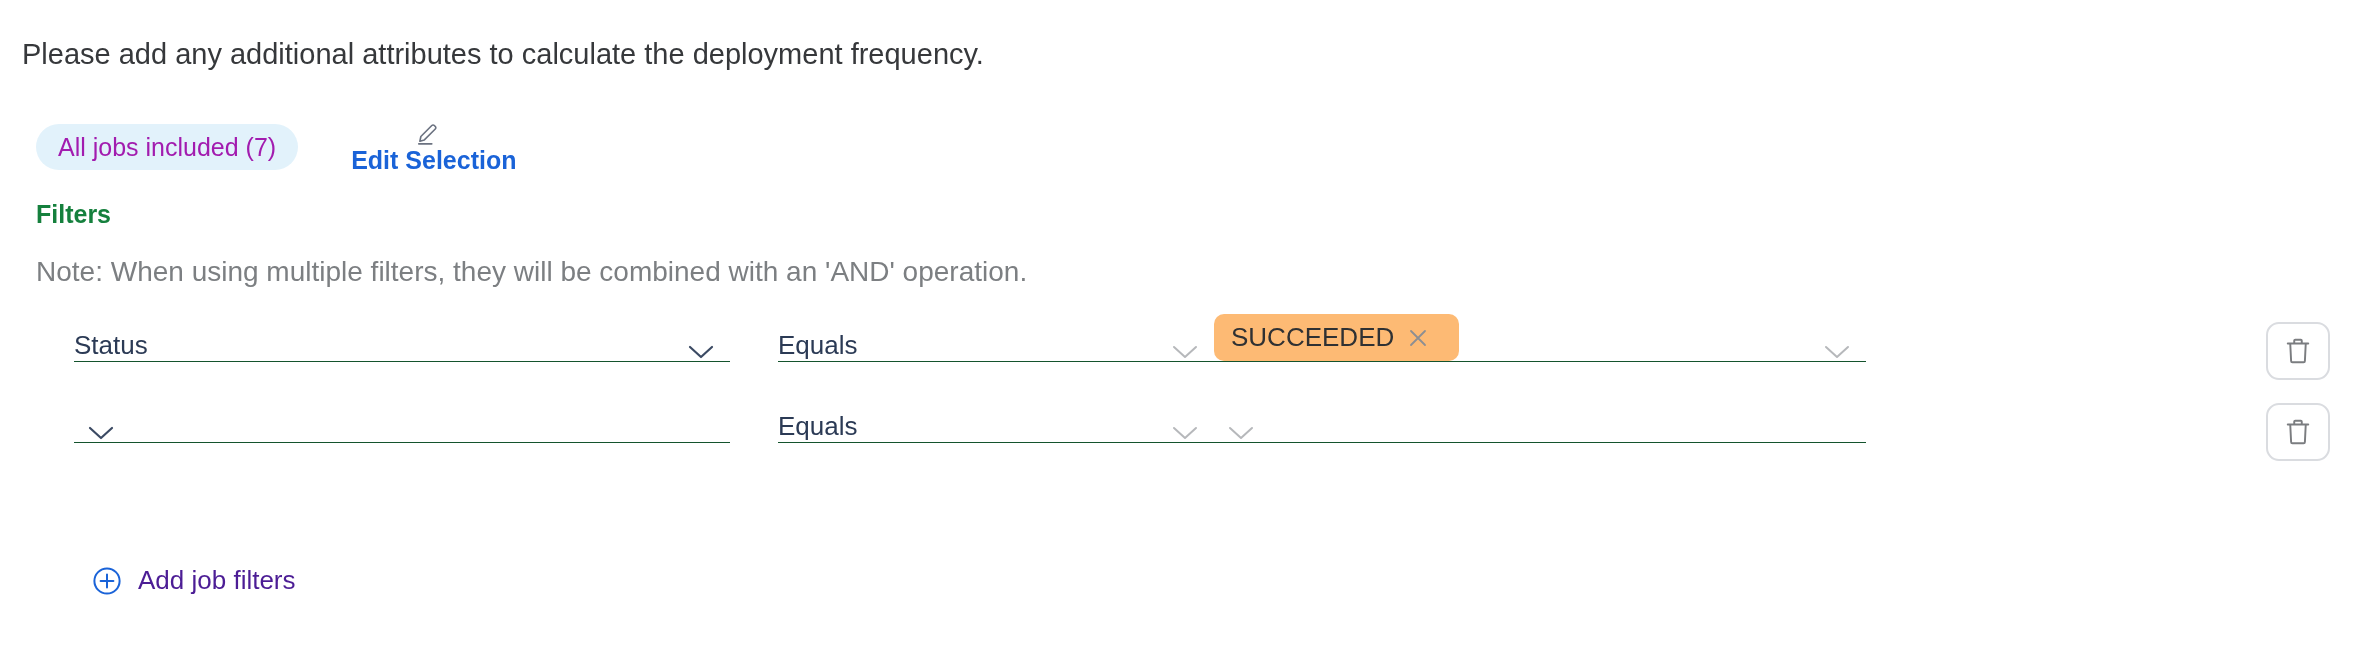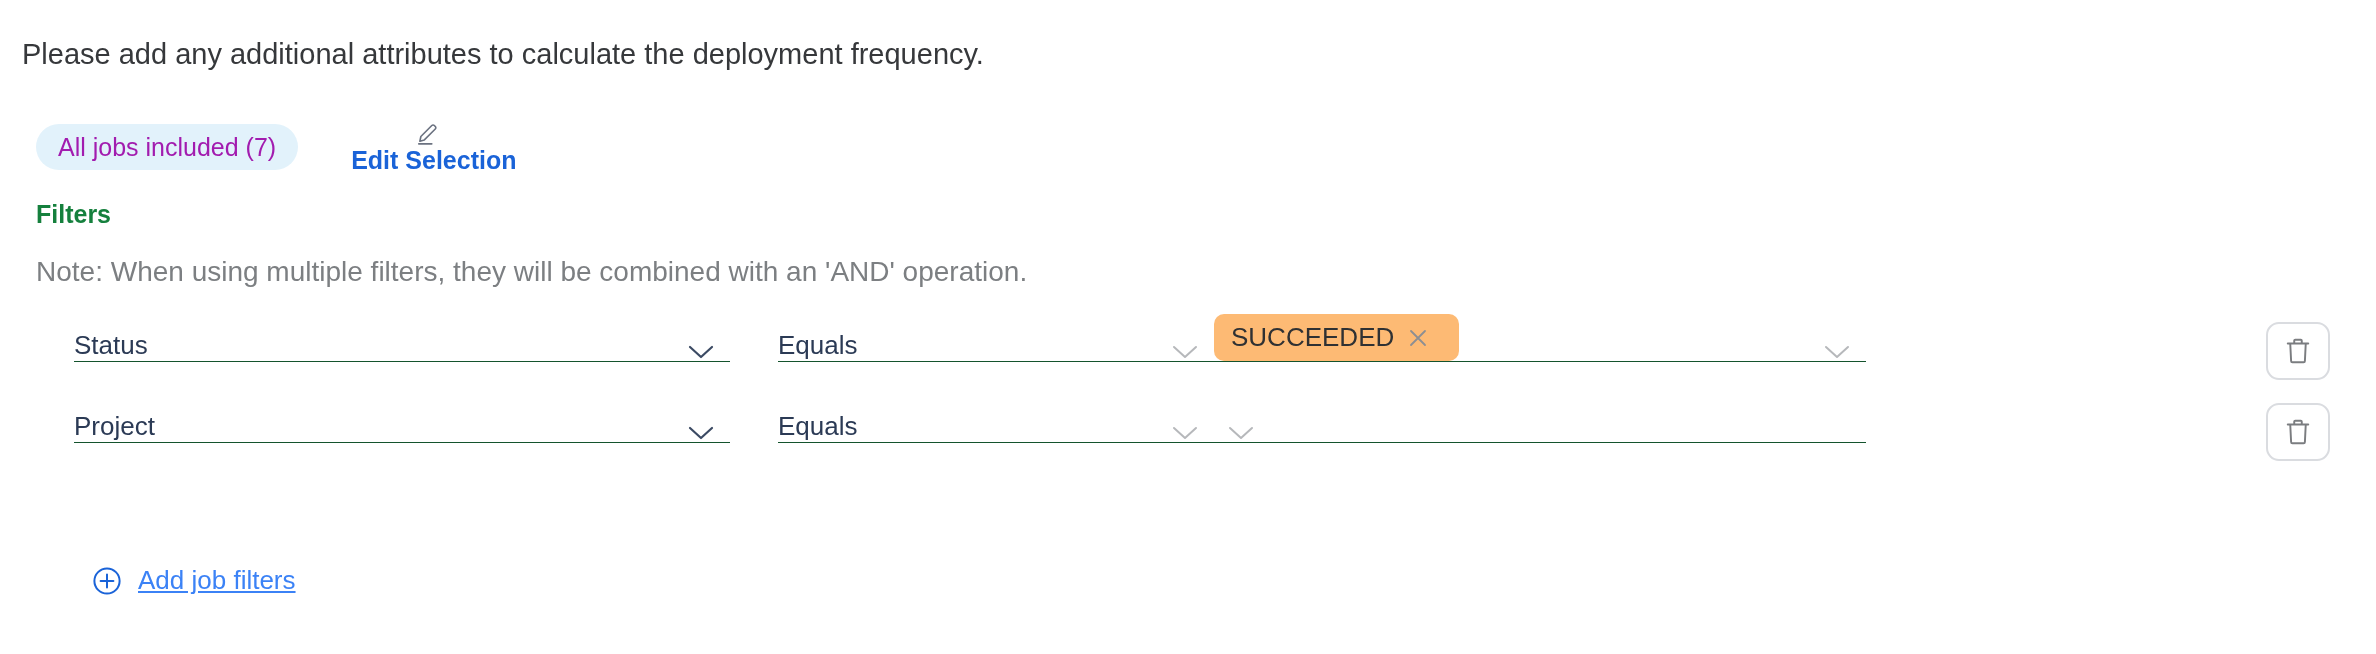--- a/index.html
+++ b/index.html
@@ -180,23 +180,22 @@
     align-items: center;
     cursor: pointer;
   }
   .plus-icon {
     width: 30px;
     height: 30px;
     margin-right: 16px;
     display: block;
   }
   .add-filters-label {
-    color: #3b82f6;
+    color: #4c1d95;
     font-size: 26px;
-    text-decoration: underline;
   }
 </style>
 </head>
 <body>
 
 <div class="page">
 
   <div class="intro">Please add any additional attributes to calculate the deployment frequency.</div>
 
   <div class="jobs-row">
@@ -259,21 +258,20 @@
       <svg class="trash-icon" viewBox="0 0 24 26" fill="none">
         <path d="M2.5 6 L21.5 6" stroke="#7b7d80" stroke-width="1.8" stroke-linecap="round"></path>
         <path d="M8.5 6 L8.5 3.4 a0.9 0.9 0 0 1 0.9 -0.9 L14.6 2.5 a0.9 0.9 0 0 1 0.9 0.9 L15.5 6" stroke="#7b7d80" stroke-width="1.8" stroke-linejoin="round"></path>
         <path d="M4.8 6 L5.6 22.3 a1.2 1.2 0 0 0 1.2 1.2 L17.2 23.5 a1.2 1.2 0 0 0 1.2 -1.2 L19.2 6" stroke="#7b7d80" stroke-width="1.8" stroke-linejoin="round"></path>
       </svg>
     </span>
   </div>
 
   <div class="filter-row r1">
     <div class="field field-attr">
-      <span class="field-text">Project</span>
       <span>
         <svg class="chev dark" viewBox="0 0 30 18" fill="none">
           <path d="M4 4 L15 14 L26 4" stroke-width="2.2" stroke-linecap="round" stroke-linejoin="round"></path>
         </svg>
       </span>
     </div>
 
     <div class="field field-op">
       <span class="field-text">Equals</span>
       <span>

